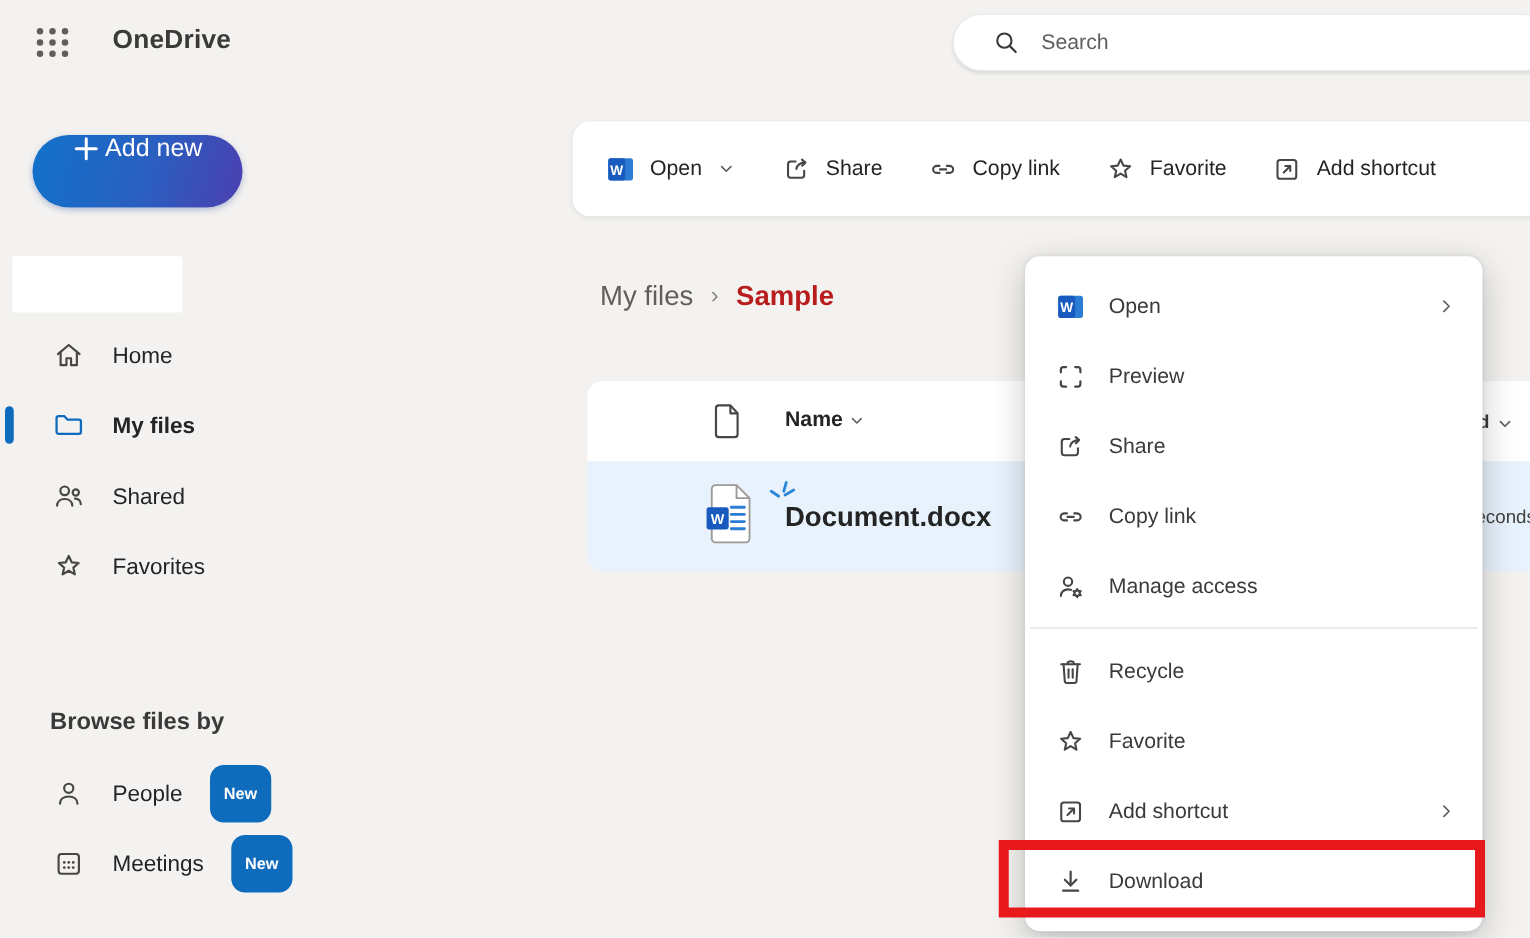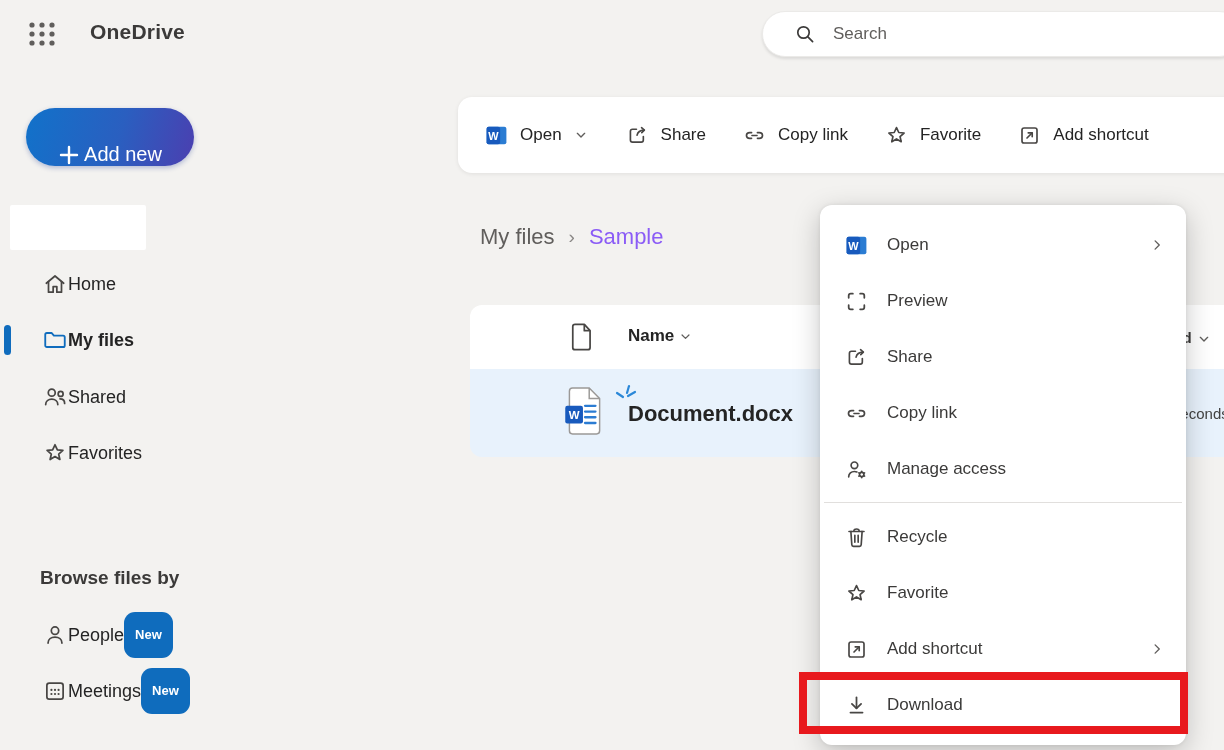--- a/index.html
+++ b/index.html
@@ -11,42 +11,42 @@
   .waffle { position:absolute; left:26px; top:18px; width:32px; height:32px; cursor:pointer; }
   .app-title { position:absolute; left:90px; top:20px; font-size:21px; font-weight:700; color:#3b3a39; letter-spacing:.2px; }
   .search-pill { position:absolute; left:762px; top:11px; width:480px; height:46px; background:#fff; border:1px solid #ebeae8;
                  border-radius:23px; box-shadow:0 2px 3px rgba(0,0,0,.10); display:flex; align-items:center; padding-left:30px; gap:16px; }
   .search-pill input { border:none; outline:none; font-size:17px; color:#242424; flex:1; background:transparent; font-family:inherit; }
   .search-pill input::placeholder { color:#605e5c; }
 
   
   .add-new { position:absolute; left:26px; top:108px; width:168px; height:58px; border:none; border-radius:29px;
              background:linear-gradient(105deg,#1172ca 0%,#2a5fc0 55%,#4b3fb0 100%);
-             color:#fff; font-size:20px; font-family:inherit; display:flex; align-items:flex-end; justify-content:center; gap:4px; cursor:pointer;
+             color:#fff; font-size:20px; font-family:inherit; display:flex; align-items:flex-start; justify-content:center; gap:4px; cursor:pointer;
              box-shadow:0 2px 5px rgba(30,60,150,.3); }
   .redacted { position:absolute; left:10px; top:205px; width:136px; height:45px; background:#fff; border-radius:2px; }
-  .nav-item { position:absolute; left:0; width:230px; height:44px; display:flex; align-items:center; padding-left:42px; cursor:pointer; font-size:18px; color:#242424; }
+  .nav-item { position:absolute; left:0; width:230px; height:44px; display:flex; align-items:center; gap:22px; padding-left:42px; cursor:pointer; font-size:18px; color:#242424; }
   .nav-item .ic { width:26px; height:26px; flex:0 0 26px; color:#484644; display:flex; align-items:center; }
   .nav-item.selected { font-weight:700; }
   .nav-item.selected .ic { color:#0f6cbd; }
   .sel-bar { position:absolute; left:4px; top:325px; width:7px; height:30px; border-radius:4px; background:#0f6cbd; }
   .browse-header { position:absolute; left:40px; top:567px; font-size:19px; font-weight:700; color:#3b3a39; }
   .badge { background:#0f6cbd; color:#fff; font-size:13px; font-weight:700; border-radius:11px; padding:15px 11px; line-height:1.2; }
 
   
   .toolbar { position:absolute; left:458px; top:97px; width:790px; height:76px; background:#fff; border-radius:14px;
              box-shadow:0 1px 4px rgba(0,0,0,.08); display:flex; align-items:center; padding-left:26px; gap:36px; z-index:2; }
   .tb-btn { display:flex; align-items:center; gap:11px; font-size:17px; color:#242424; cursor:pointer; white-space:nowrap; background:none; border:none; font-family:inherit; }
   .tb-btn .ic { width:25px; height:25px; color:#484644; display:flex; align-items:center; }
 
   
   .breadcrumb { position:absolute; left:480px; top:224px; display:flex; align-items:center; gap:14px; font-size:22px; }
   .bc-parent { color:#605e5c; cursor:pointer; }
   .bc-sep { color:#8a8886; font-size:19px; }
-  .bc-current { color:#8b5cf6; font-weight:400; }
+  .bc-current { color:#b91c1c; font-weight:700; }
 
   
   .list-header { position:absolute; left:470px; top:305px; width:770px; height:64px; background:#fff; border-radius:12px 12px 0 0; z-index:1; }
   .list-row { position:absolute; left:470px; top:369px; width:770px; height:88px; background:#e8f2fc; border-radius:0 0 0 12px; z-index:1; cursor:pointer; }
   .check-circle { position:absolute; width:27px; height:27px; cursor:pointer; }
   .hdr-name { position:absolute; left:628px; top:326px; font-size:17px; font-weight:700; color:#242424; display:flex; align-items:center; gap:4px; cursor:pointer; z-index:1; }
   .hdr-fileicon { position:absolute; left:569px; top:322px; width:26px; height:30px; color:#484644; z-index:1; }
   .hdr-modified { position:absolute; left:1130px; top:329px; font-size:15px; font-weight:700; color:#3b3a39; z-index:1; white-space:nowrap; }
   .hdr-mod-chev { position:absolute; left:1196px; top:331px; width:16px; height:16px; color:#484644; z-index:1; }
   .row-name { position:absolute; left:628px; top:401px; font-size:22px; font-weight:700; color:#242424; z-index:1; }

